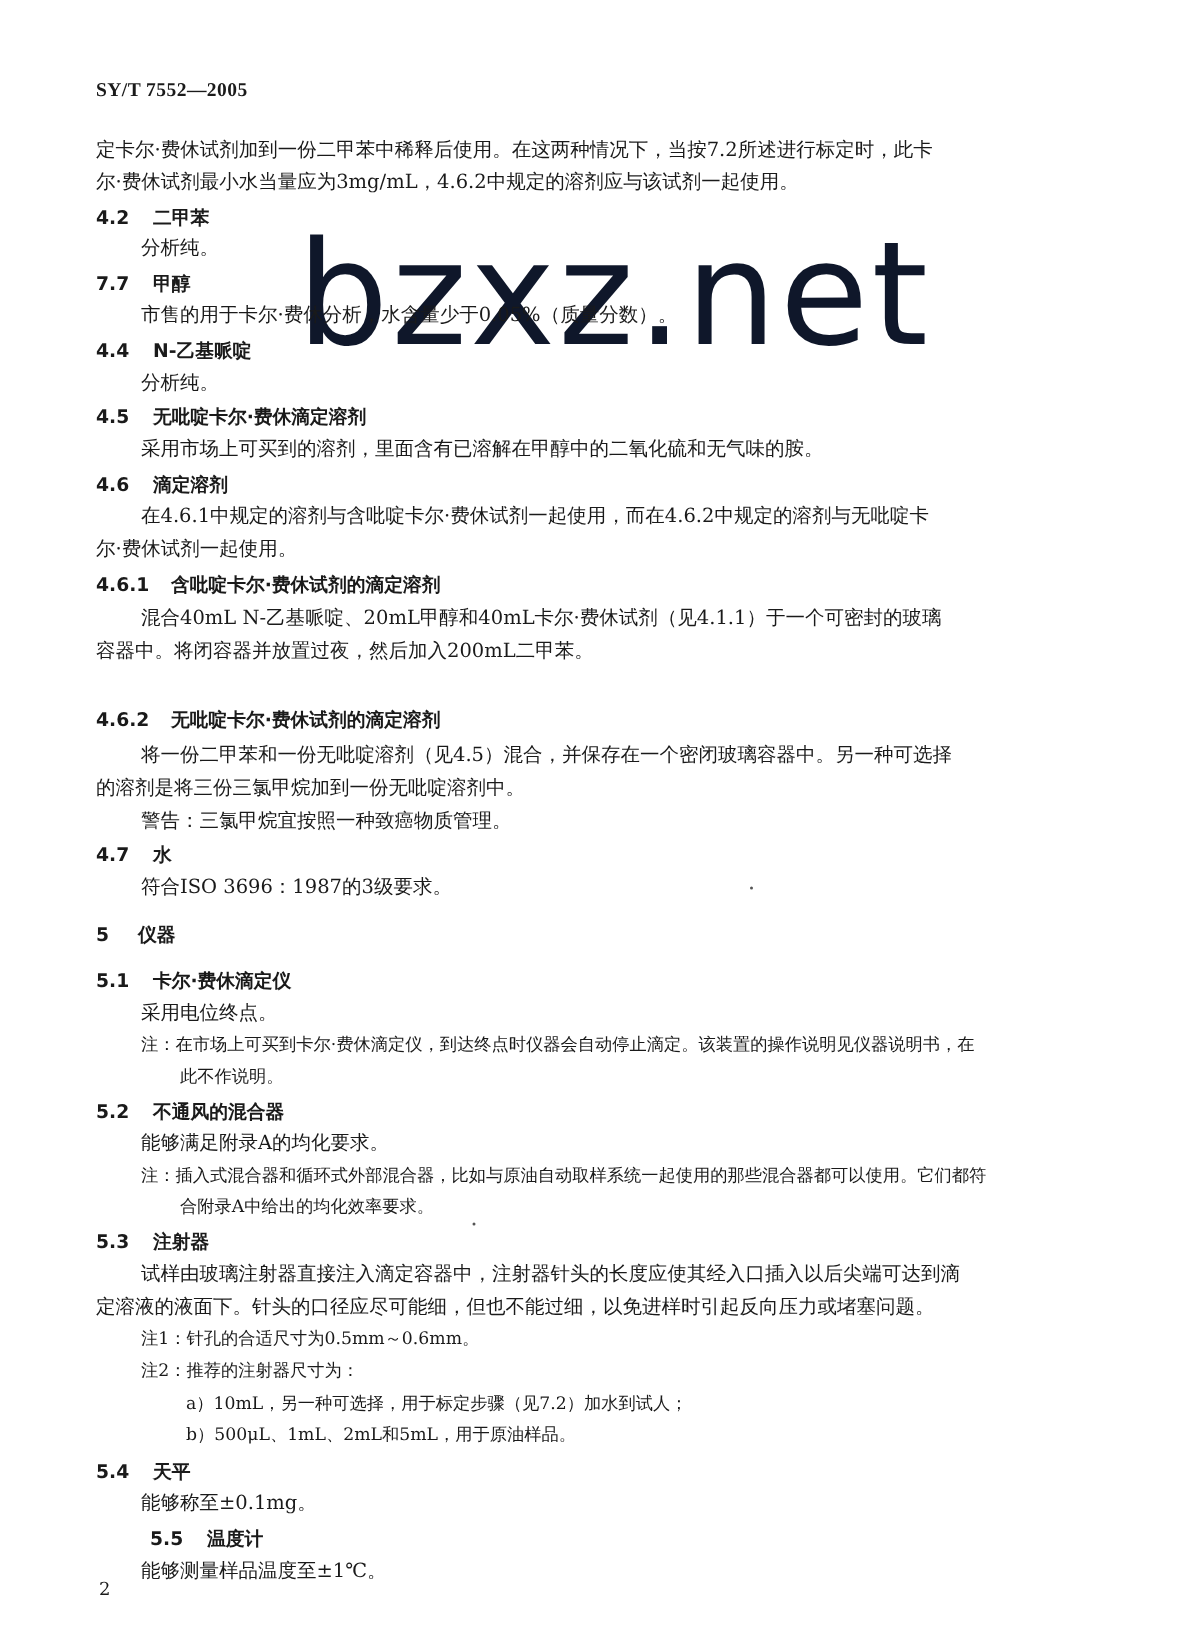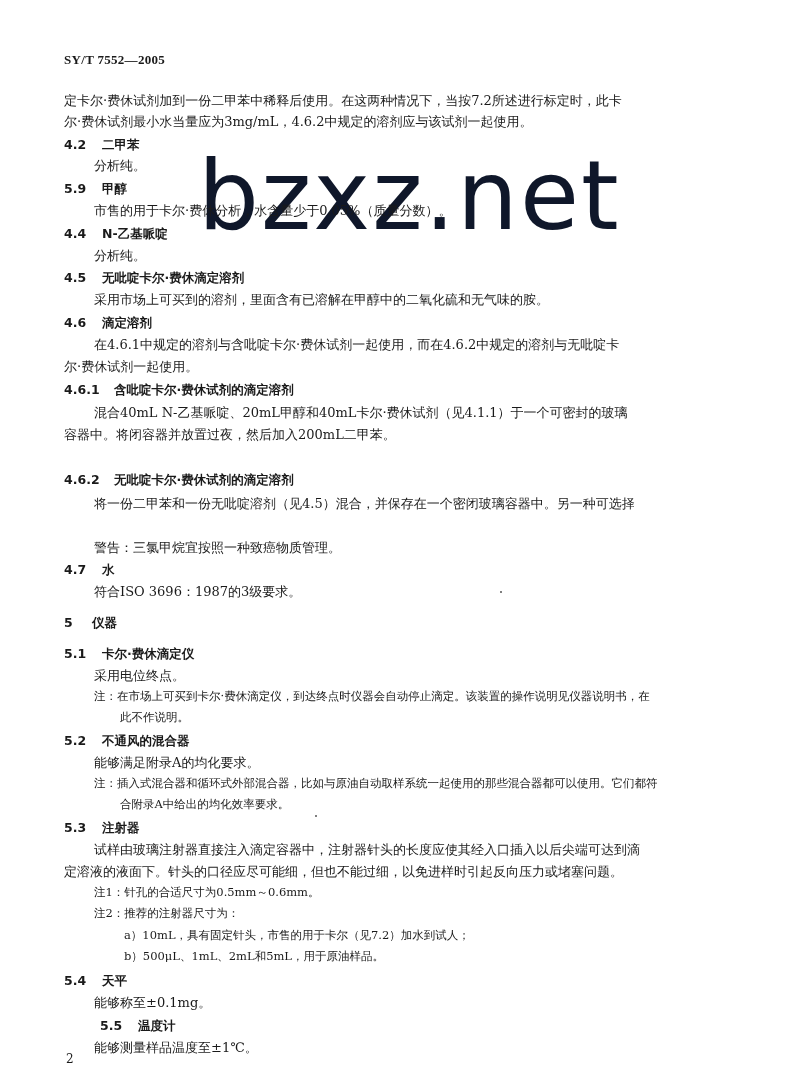--- a/index.html
+++ b/index.html
@@ -35,21 +35,21 @@
 
   <div class="line" style="left:64px;top:93px;">定卡尔·费休试剂加到一份二甲苯中稀释后使用。在这两种情况下，当按7.2所述进行标定时，此卡</div>
   <div class="line" style="left:64px;top:114px;">尔·费休试剂最小水当量应为3mg/mL，4.6.2中规定的溶剂应与该试剂一起使用。</div>
 
   <div class="line h" style="left:64px;top:137px;">
     <span class="num">4.2</span><span>二甲苯</span>
   </div>
   <div class="line" style="left:94px;top:158px;">分析纯。</div>
 
   <div class="line h" style="left:64px;top:181px;">
-    <span class="num">5.9</span><span>甲醇</span>
+    <span class="num">7.7</span><span>甲醇</span>
   </div>
   <div class="line" style="left:94px;top:203px;">市售的用于卡尔·费休分析，水含量少于0.05%（质量分数）。</div>
 
   <div class="line h" style="left:64px;top:226px;">
     <span class="num">4.4</span><span>N-乙基哌啶</span>
   </div>
   <div class="line" style="left:94px;top:248px;">分析纯。</div>
 
   <div class="line h" style="left:64px;top:270px;">
     <span class="num">4.5</span><span>无吡啶卡尔·费休滴定溶剂</span>
@@ -65,20 +65,21 @@
   <div class="line h" style="left:64px;top:382px;">
     <span class="num" style="width:50px">4.6.1</span><span>含吡啶卡尔·费休试剂的滴定溶剂</span>
   </div>
   <div class="line" style="left:94px;top:405px;">混合40mL N-乙基哌啶、20mL甲醇和40mL卡尔·费休试剂（见4.1.1）于一个可密封的玻璃</div>
   <div class="line" style="left:64px;top:427px;">容器中。将闭容器并放置过夜，然后加入200mL二甲苯。</div>
 
   <div class="line h" style="left:64px;top:472px;">
     <span class="num" style="width:50px">4.6.2</span><span>无吡啶卡尔·费休试剂的滴定溶剂</span>
   </div>
   <div class="line" style="left:94px;top:496px;">将一份二甲苯和一份无吡啶溶剂（见4.5）混合，并保存在一个密闭玻璃容器中。另一种可选择</div>
+  <div class="line" style="left:64px;top:518px;">的溶剂是将三份三氯甲烷加到一份无吡啶溶剂中。</div>
   <div class="line" style="left:94px;top:540px;">警告：三氯甲烷宜按照一种致癌物质管理。</div>
 
   <div class="line h" style="left:64px;top:562px;">
     <span class="num">4.7</span><span>水</span>
   </div>
   <div class="line" style="left:94px;top:584px;">符合ISO 3696：1987的3级要求。</div>
   <div class="dot" style="left:500px;top:591px;"></div>
 
   <div class="line h h5" style="left:64px;top:615px;">
     <span class="num">5</span><span>仪器</span>
@@ -99,21 +100,21 @@
   <div class="line note" style="left:120px;top:798px;">合附录A中给出的均化效率要求。</div>
   <div class="dot" style="left:315px;top:815px;"></div>
 
   <div class="line h" style="left:64px;top:820px;">
     <span class="num">5.3</span><span>注射器</span>
   </div>
   <div class="line" style="left:94px;top:842px;">试样由玻璃注射器直接注入滴定容器中，注射器针头的长度应使其经入口插入以后尖端可达到滴</div>
   <div class="line" style="left:64px;top:864px;">定溶液的液面下。针头的口径应尽可能细，但也不能过细，以免进样时引起反向压力或堵塞问题。</div>
   <div class="line note" style="left:94px;top:886px;">注1：针孔的合适尺寸为0.5mm～0.6mm。</div>
   <div class="line note" style="left:94px;top:907px;">注2：推荐的注射器尺寸为：</div>
-  <div class="line note" style="left:124px;top:929px;">a）10mL，具有固定针头，市售的用于卡尔（见7.2）加水到试人；</div>
+  <div class="line note" style="left:124px;top:929px;">a）10mL，另一种可选择，用于标定步骤（见7.2）加水到试人；</div>
   <div class="line note" style="left:124px;top:950px;">b）500μL、1mL、2mL和5mL，用于原油样品。</div>
 
   <div class="line h" style="left:64px;top:973px;">
     <span class="num">5.4</span><span>天平</span>
   </div>
   <div class="line" style="left:94px;top:995px;">能够称至±0.1mg。</div>
 
   <div class="line h" style="left:64px;top:1018px;margin-left:36px;">
     <span class="num">5.5</span><span>温度计</span>
   </div>

